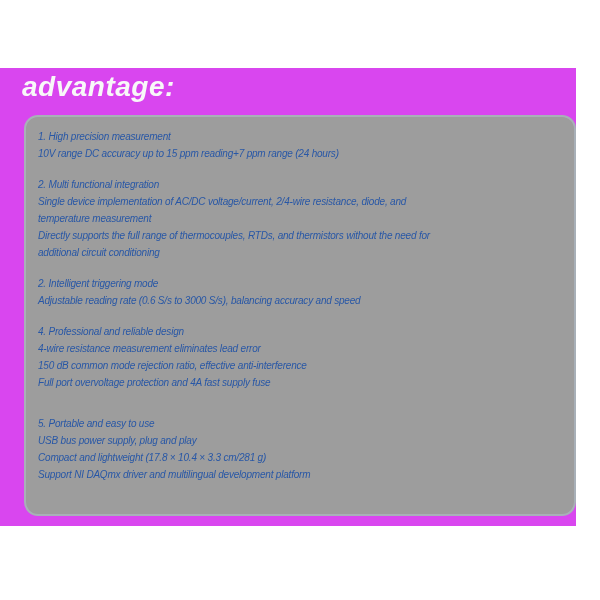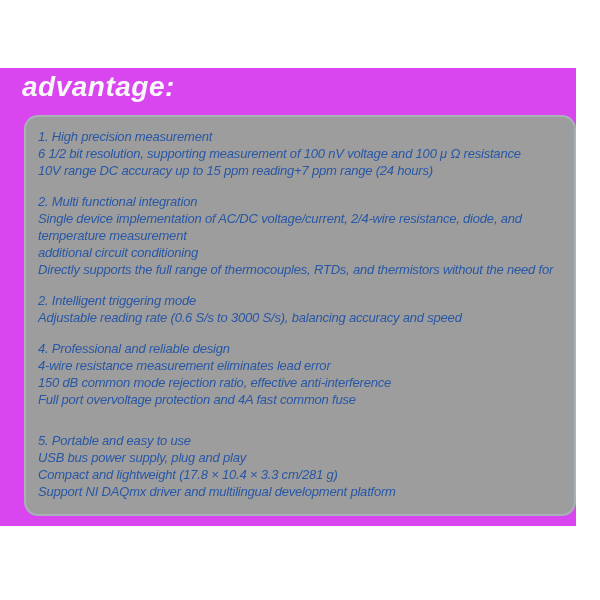--- a/index.html
+++ b/index.html
@@ -36,58 +36,57 @@
     border: 2px solid #a8b0b8;
     border-radius: 14px;
     padding: 11px 12px;
     overflow: hidden;
   }
   .card section { margin: 0 0 14px 0; }
   .card section:last-child { margin-bottom: 0; margin-top: 24px; }
   .line {
     color: #2857a6;
     font-style: italic;
-    font-size: 13px;
+    font-size: 10px;
     line-height: 17px;
     letter-spacing: -0.2px;
     white-space: nowrap;
   }
 </style>
 </head>
 <body>
 
 <div class="panel">
   <h1 class="title">advantage:</h1>
 
   <div class="card">
 
     <section>
       <div class="line">1. High precision measurement</div>
-      <div class="line">6 1/2 bit resolution, supporting measurement of 100 nV voltage and 100 μ Ω resistance</div>
       <div class="line">10V range DC accuracy up to 15 ppm reading+7 ppm range (24 hours)</div>
     </section>
 
     <section>
       <div class="line">2. Multi functional integration</div>
       <div class="line">Single device implementation of AC/DC voltage/current, 2/4-wire resistance, diode, and</div>
       <div class="line">temperature measurement</div>
+      <div class="line">Directly supports the full range of thermocouples, RTDs, and thermistors without the need for</div>
       <div class="line">additional circuit conditioning</div>
-      <div class="line">Directly supports the full range of thermocouples, RTDs, and thermistors without the need for</div>
     </section>
 
     <section>
       <div class="line">2. Intelligent triggering mode</div>
       <div class="line">Adjustable reading rate (0.6 S/s to 3000 S/s), balancing accuracy and speed</div>
     </section>
 
     <section>
       <div class="line">4. Professional and reliable design</div>
       <div class="line">4-wire resistance measurement eliminates lead error</div>
       <div class="line">150 dB common mode rejection ratio, effective anti-interference</div>
-      <div class="line">Full port overvoltage protection and 4A fast common fuse</div>
+      <div class="line">Full port overvoltage protection and 4A fast supply fuse</div>
     </section>
 
     <section>
       <div class="line">5. Portable and easy to use</div>
       <div class="line">USB bus power supply, plug and play</div>
       <div class="line">Compact and lightweight (17.8 × 10.4 × 3.3 cm/281 g)</div>
       <div class="line">Support NI DAQmx driver and multilingual development platform</div>
     </section>
 
   </div>

